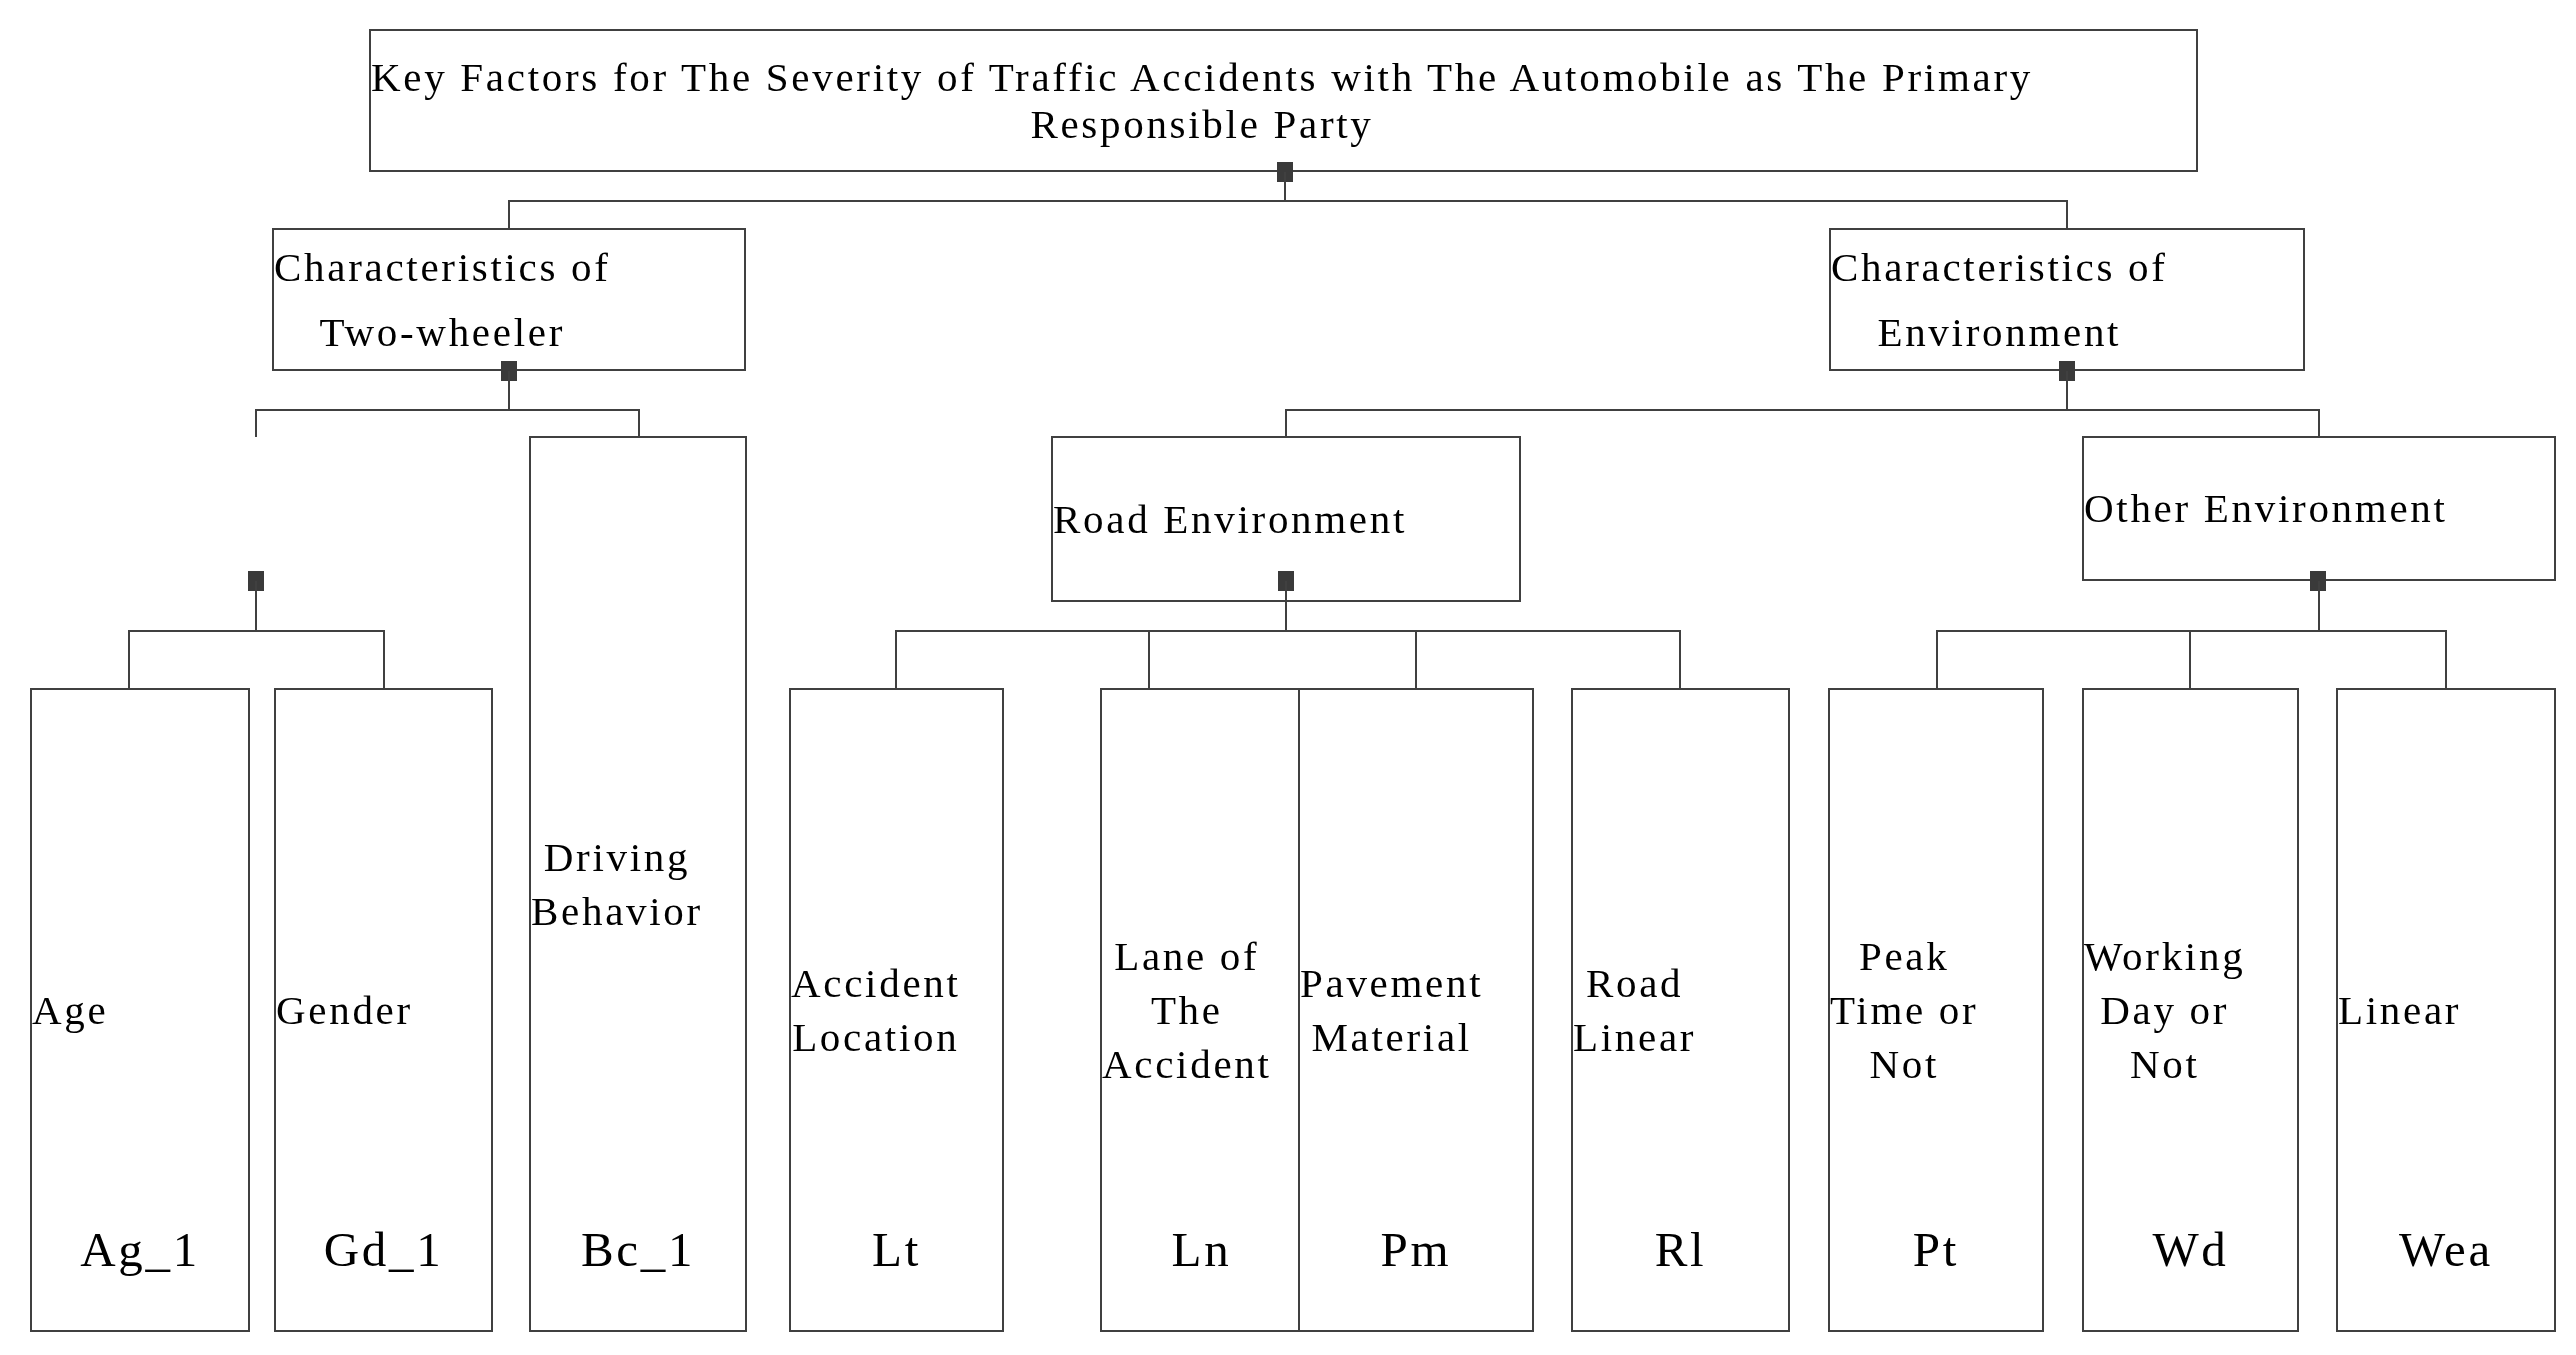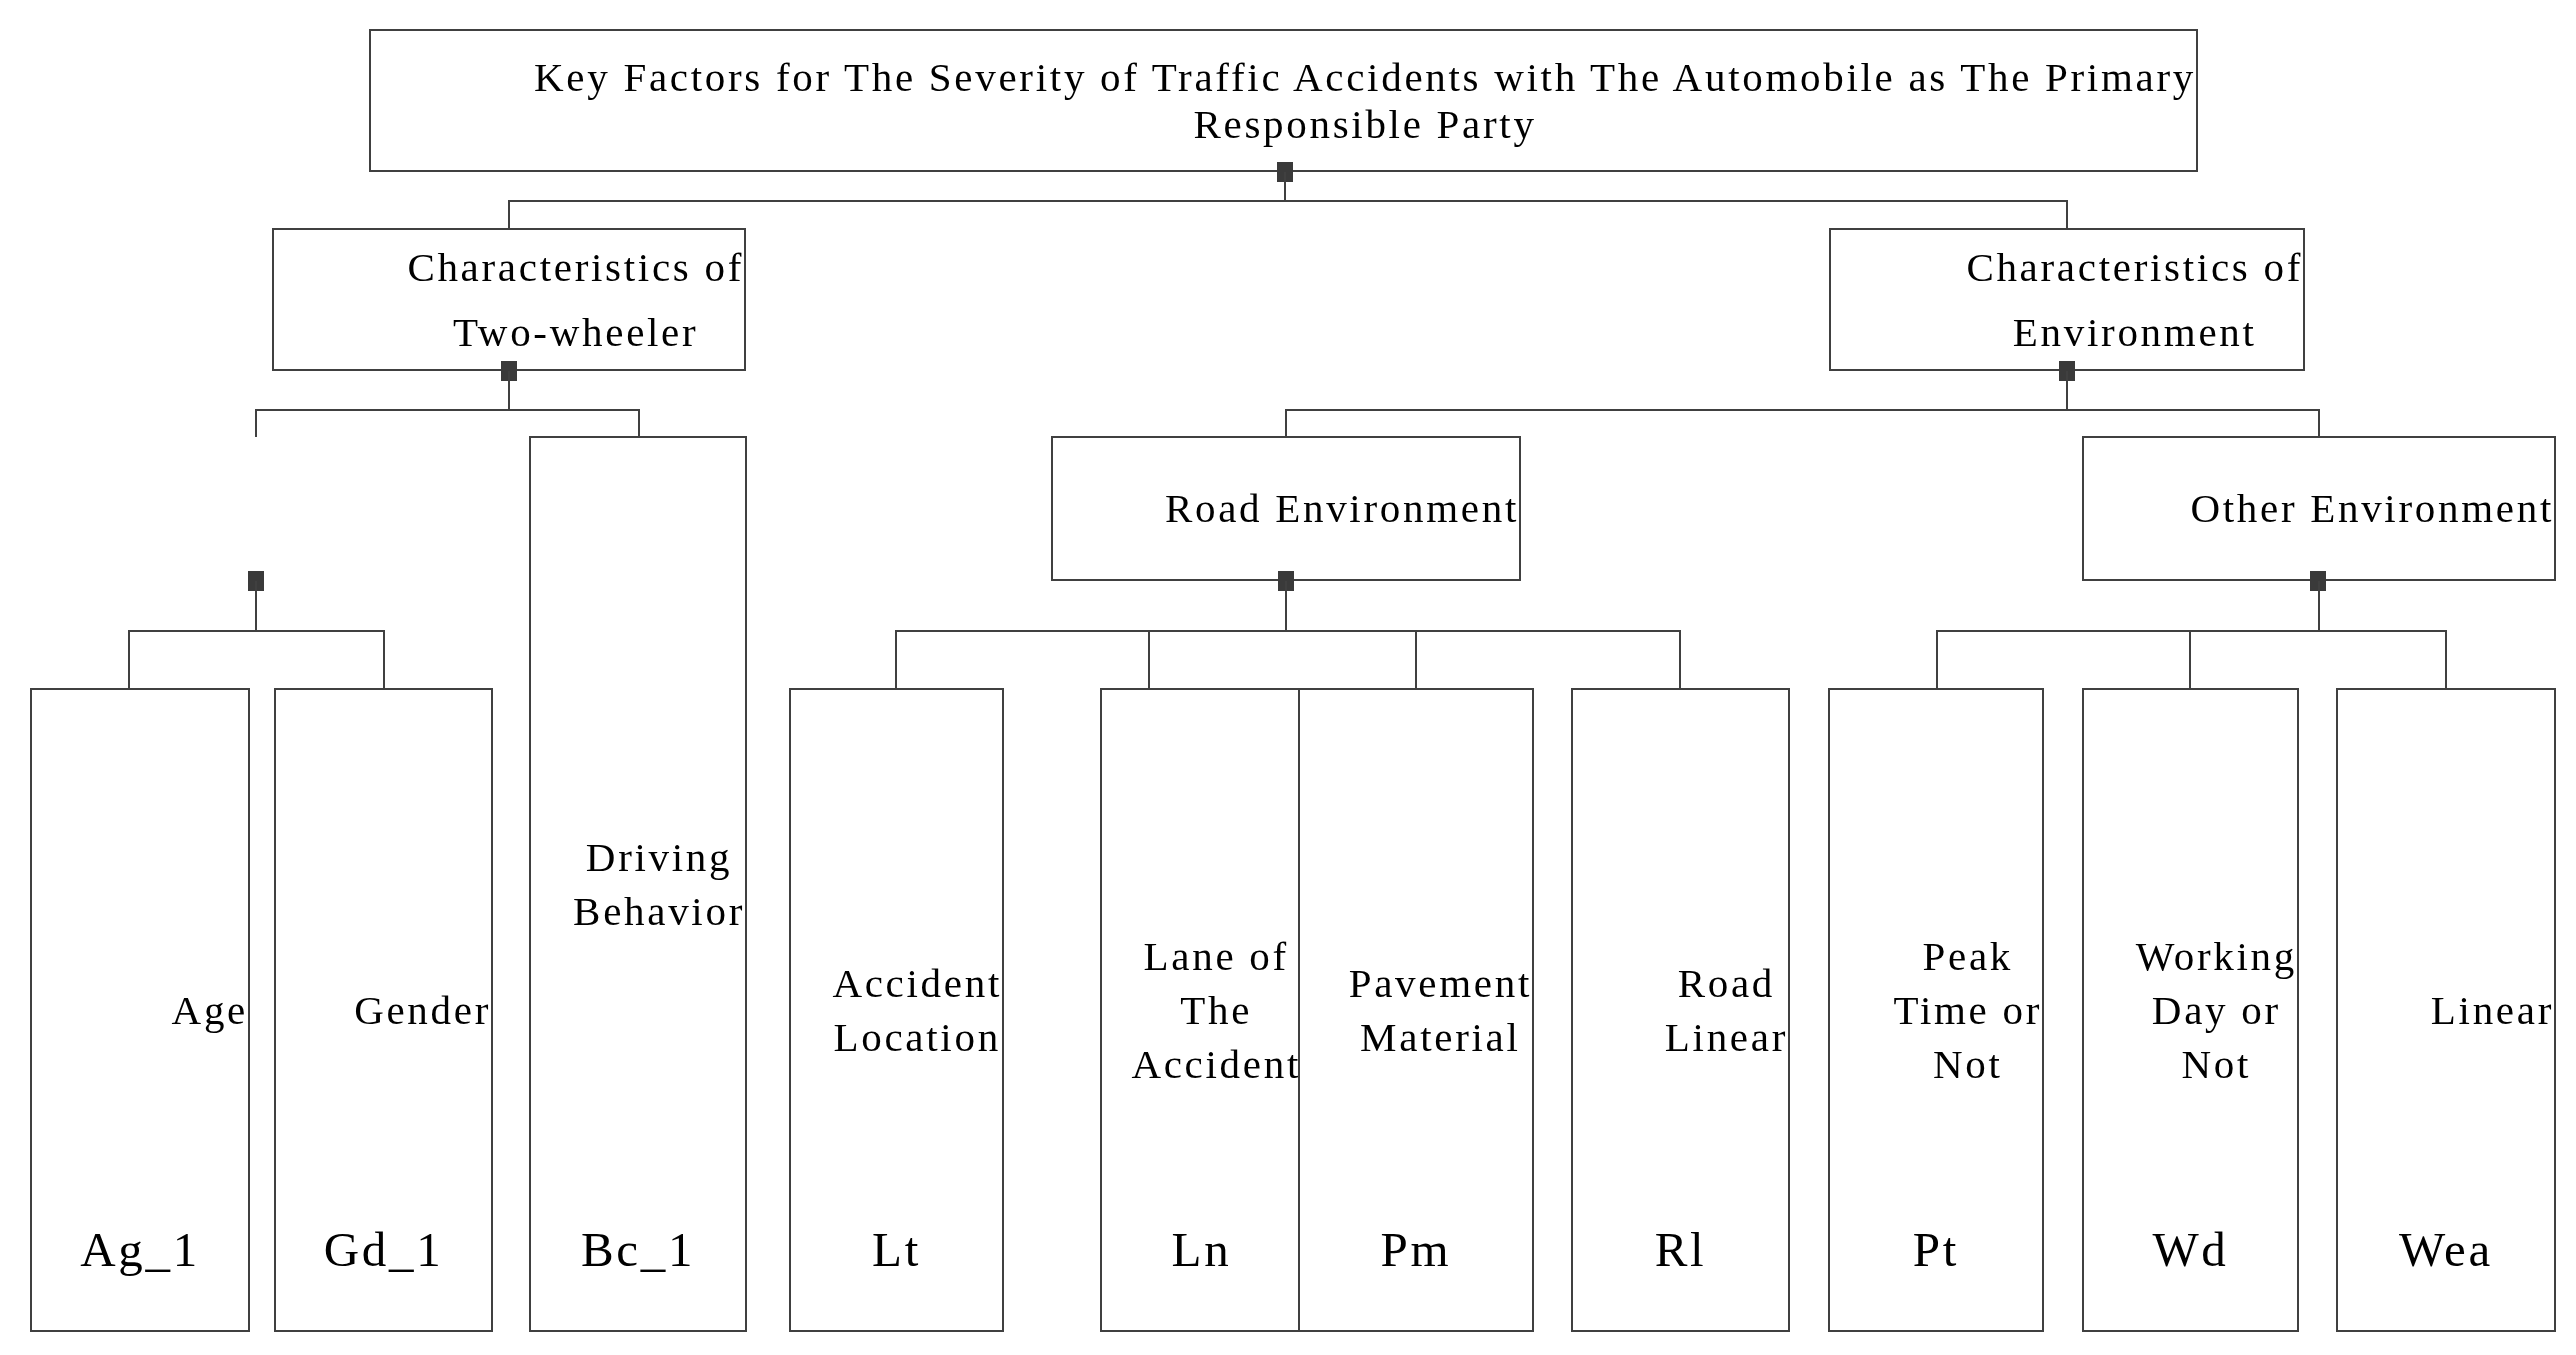--- a/index.html
+++ b/index.html
@@ -2,21 +2,21 @@
 <html style="font-size:14.3px"><head>
 <meta charset="utf-8">
 <style>
   html,body{margin:0;padding:0;background:#ffffff;}
   .canvas{
     position:relative;width:2576px;height:1356px;background:#ffffff;
     font-family:"Liberation Serif","DejaVu Serif",serif;color:#000000;overflow:hidden;
   }
   .box{
     position:absolute;border:2.7px solid #404040;background:#ffffff;box-sizing:border-box;
-    display:flex;align-items:center;justify-content:flex-end;text-align:center;
+    display:flex;align-items:center;justify-content:flex-start;text-align:center;
   }
   .label{white-space:pre-line;font-size:41px;letter-spacing:2.7px;color:#000000;}
   .title-box .label{line-height:47px;}
   .branch .label{line-height:65px;}
   .leaf{top:688px;height:644px;}
   .leaf .label{line-height:54px;}
   .code{
     position:absolute;left:0;right:0;bottom:52px;text-align:center;
     font-size:49px;letter-spacing:2.7px;color:#000000;
   }
@@ -37,21 +37,21 @@
 
   <div class="box branch" style="left:272px;top:228px;width:474px;height:143px">
     <div class="label">Characteristics of
 Two-wheeler</div>
   </div>
   <div class="box branch" style="left:1829px;top:228px;width:476px;height:143px">
     <div class="label">Characteristics of
 Environment</div>
   </div>
 
-  <div class="box branch" style="left:1051px;top:436px;width:470px;height:145px">
+  <div class="box branch" style="left:1051px;top:436px;width:470px;height:166px">
     <div class="label">Road Environment</div>
   </div>
   <div class="box branch" style="left:2082px;top:436px;width:474px;height:145px">
     <div class="label">Other Environment</div>
   </div>
 
   <div class="box leaf" style="left:529px;top:436px;width:218px;height:896px">
     <div class="label">Driving
 Behavior</div>
     <div class="code">Bc_1</div>

